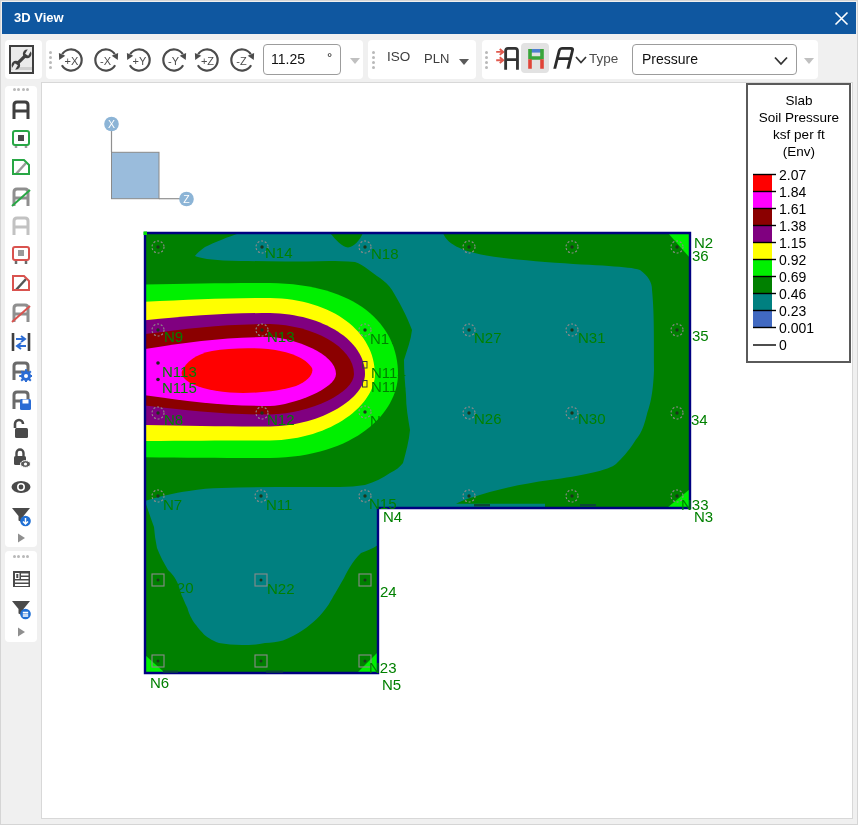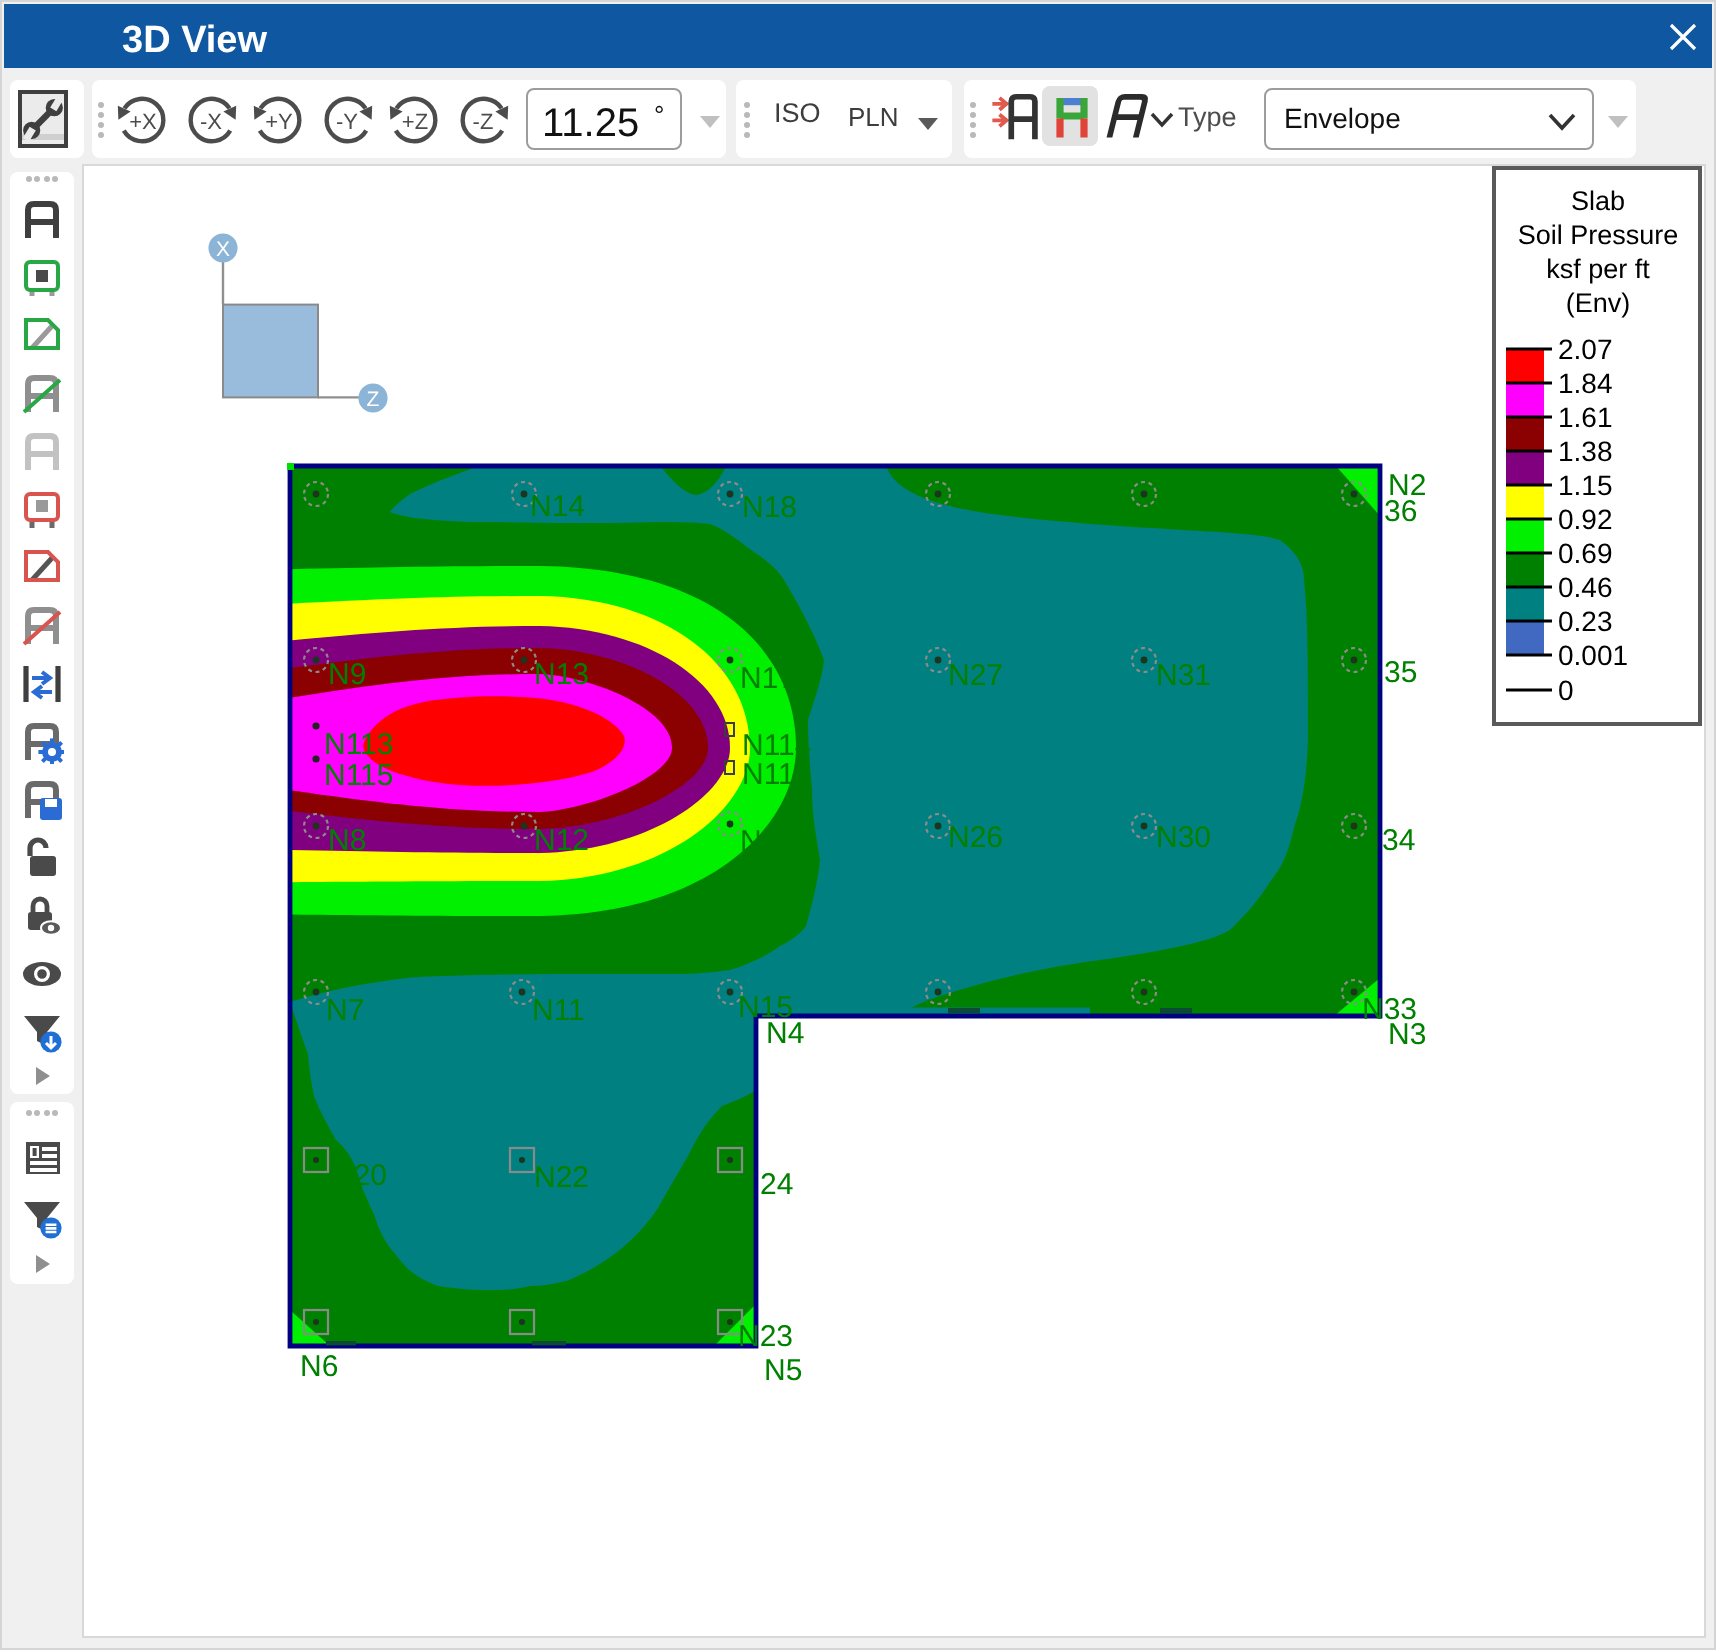--- a/index.html
+++ b/index.html
@@ -10,21 +10,21 @@
   .grip i{width:3px;height:3px;border-radius:50%;background:#b9b9b9;display:block;}
   .hgrip{position:absolute;height:4px;display:flex;flex-direction:row;justify-content:space-between;}
   .hgrip i{width:3px;height:3px;border-radius:50%;background:#b9b9b9;display:block;}
 </style>
 </head>
 <body>
 
 <div class="abs" style="left:0;top:0;width:858px;height:825px;border:1px solid #d5d5d5;box-sizing:border-box;"></div>
 
 <div class="abs" style="left:2px;top:2px;width:854px;height:32px;background:#0f57a0;"></div>
-<div class="abs" style="left:14px;top:10px;color:#ffffff;font-size:19px;font-weight:bold;margin-left:47px;">3D View</div>
+<div class="abs" style="left:14px;top:10px;color:#ffffff;font-size:13px;font-weight:bold;">3D View</div>
 <svg class="abs" style="left:834px;top:11px;" width="15" height="15" viewBox="0 0 15 15">
   <path d="M1.5,1.5 L13.5,13.5 M13.5,1.5 L1.5,13.5" stroke="#ffffff" stroke-width="1.6" fill="none"></path>
 </svg>
 
 <div class="panel" style="left:5px;top:40px;width:37px;height:39px;"></div>
 
 <div class="abs" style="left:9px;top:45px;width:25px;height:29px;background:#ebebeb;border:2px solid #3f3f3f;box-sizing:border-box;"></div>
 <div class="abs" style="left:11px;top:67px;width:21px;height:3px;background:#cfcfcf;"></div>
 <svg class="abs" style="left:9px;top:45px;" width="25" height="29" viewBox="0 0 25 29">
   <g transform="translate(12.5,14.5) rotate(45)" fill="#3f3f3f">
@@ -69,21 +69,21 @@
       <text x="15.5" y="20.5" font-size="11" fill="#4c4c4c" text-anchor="middle" font-family="Liberation Sans">+Z</text>
     </svg>
     <svg class="abs" style="left:226px;top:44px;" width="30" height="30" viewBox="0 0 30 30">
       <path d="M24.8,10.2 A10.6,10.6 0 1 0 25.1,21.3" fill="none" stroke="#4c4c4c" stroke-width="2.2"></path>
       <path d="M21.7,11.7 L28.1,8.9 L27.8,15.9 Z" fill="#4c4c4c"></path>
       <text x="15.5" y="20.5" font-size="11" fill="#4c4c4c" text-anchor="middle" font-family="Liberation Sans">-Z</text>
     </svg>
   </div>
 
 <div class="abs" style="left:263px;top:44px;width:78px;height:31px;background:#fff;border:1px solid #9c9c9c;border-radius:4px;box-sizing:border-box;"></div>
-<div class="abs" style="left:271px;top:51px;font-size:20px;color:#111;">11.25</div>
+<div class="abs" style="left:271px;top:51px;font-size:14px;color:#111;">11.25</div>
 <div class="abs" style="left:327px;top:50px;font-size:13px;color:#111;">°</div>
 <svg class="abs" style="left:348px;top:56px;" width="14" height="10" viewBox="0 0 14 10">
     <path d="M2,2 L7,8 L12,2 Z" fill="#c0c0c0"></path>
   </svg>
 
 <div class="panel" style="left:368px;top:40px;width:108px;height:39px;"></div>
 <div class="grip" style="left:372px;top:51px;height:18px;">
     <i></i>
     <i></i>
     <i></i>
@@ -118,21 +118,21 @@
         <path d="M3,19 L3,4 Q3,2 5,2 L12,2 Q14,2 14,4 L14,19 M3,10.5 L14,10.5" fill="none" stroke="#2b2b2b" stroke-width="2.4"></path>
       </g>
     </svg>
     <svg class="abs" style="left:574px;top:55px;" width="14" height="10" viewBox="0 0 14 10">
       <path d="M2,2 L7,7.5 L12,2" stroke="#333" stroke-width="1.7" fill="none"></path>
     </svg>
   </div>
 <div class="abs" style="left:589px;top:51px;font-size:13.5px;color:#4d4d4d;">Type</div>
 
 <div class="abs" style="left:632px;top:44px;width:165px;height:31px;background:#fff;border:1px solid #9c9c9c;border-radius:4px;box-sizing:border-box;"></div>
-<div class="abs" style="left:642px;top:51px;font-size:14px;color:#111;">Envelope</div>
+<div class="abs" style="left:642px;top:51px;font-size:14px;color:#111;">Pressure</div>
 <svg class="abs" style="left:773px;top:55px;" width="16" height="12" viewBox="0 0 16 12">
     <path d="M2,2.5 L8,9 L14,2.5" stroke="#333" stroke-width="1.8" fill="none"></path>
   </svg>
 <svg class="abs" style="left:802px;top:56px;" width="14" height="10" viewBox="0 0 14 10">
     <path d="M2,2 L7,8 L12,2 Z" fill="#c0c0c0"></path>
   </svg>
 
 <div class="panel" style="left:5px;top:86px;width:32px;height:461px;"></div>
 <div class="panel" style="left:5px;top:551px;width:32px;height:91px;"></div>
 <div class="hgrip" style="left:13px;top:88px;width:16px;">

